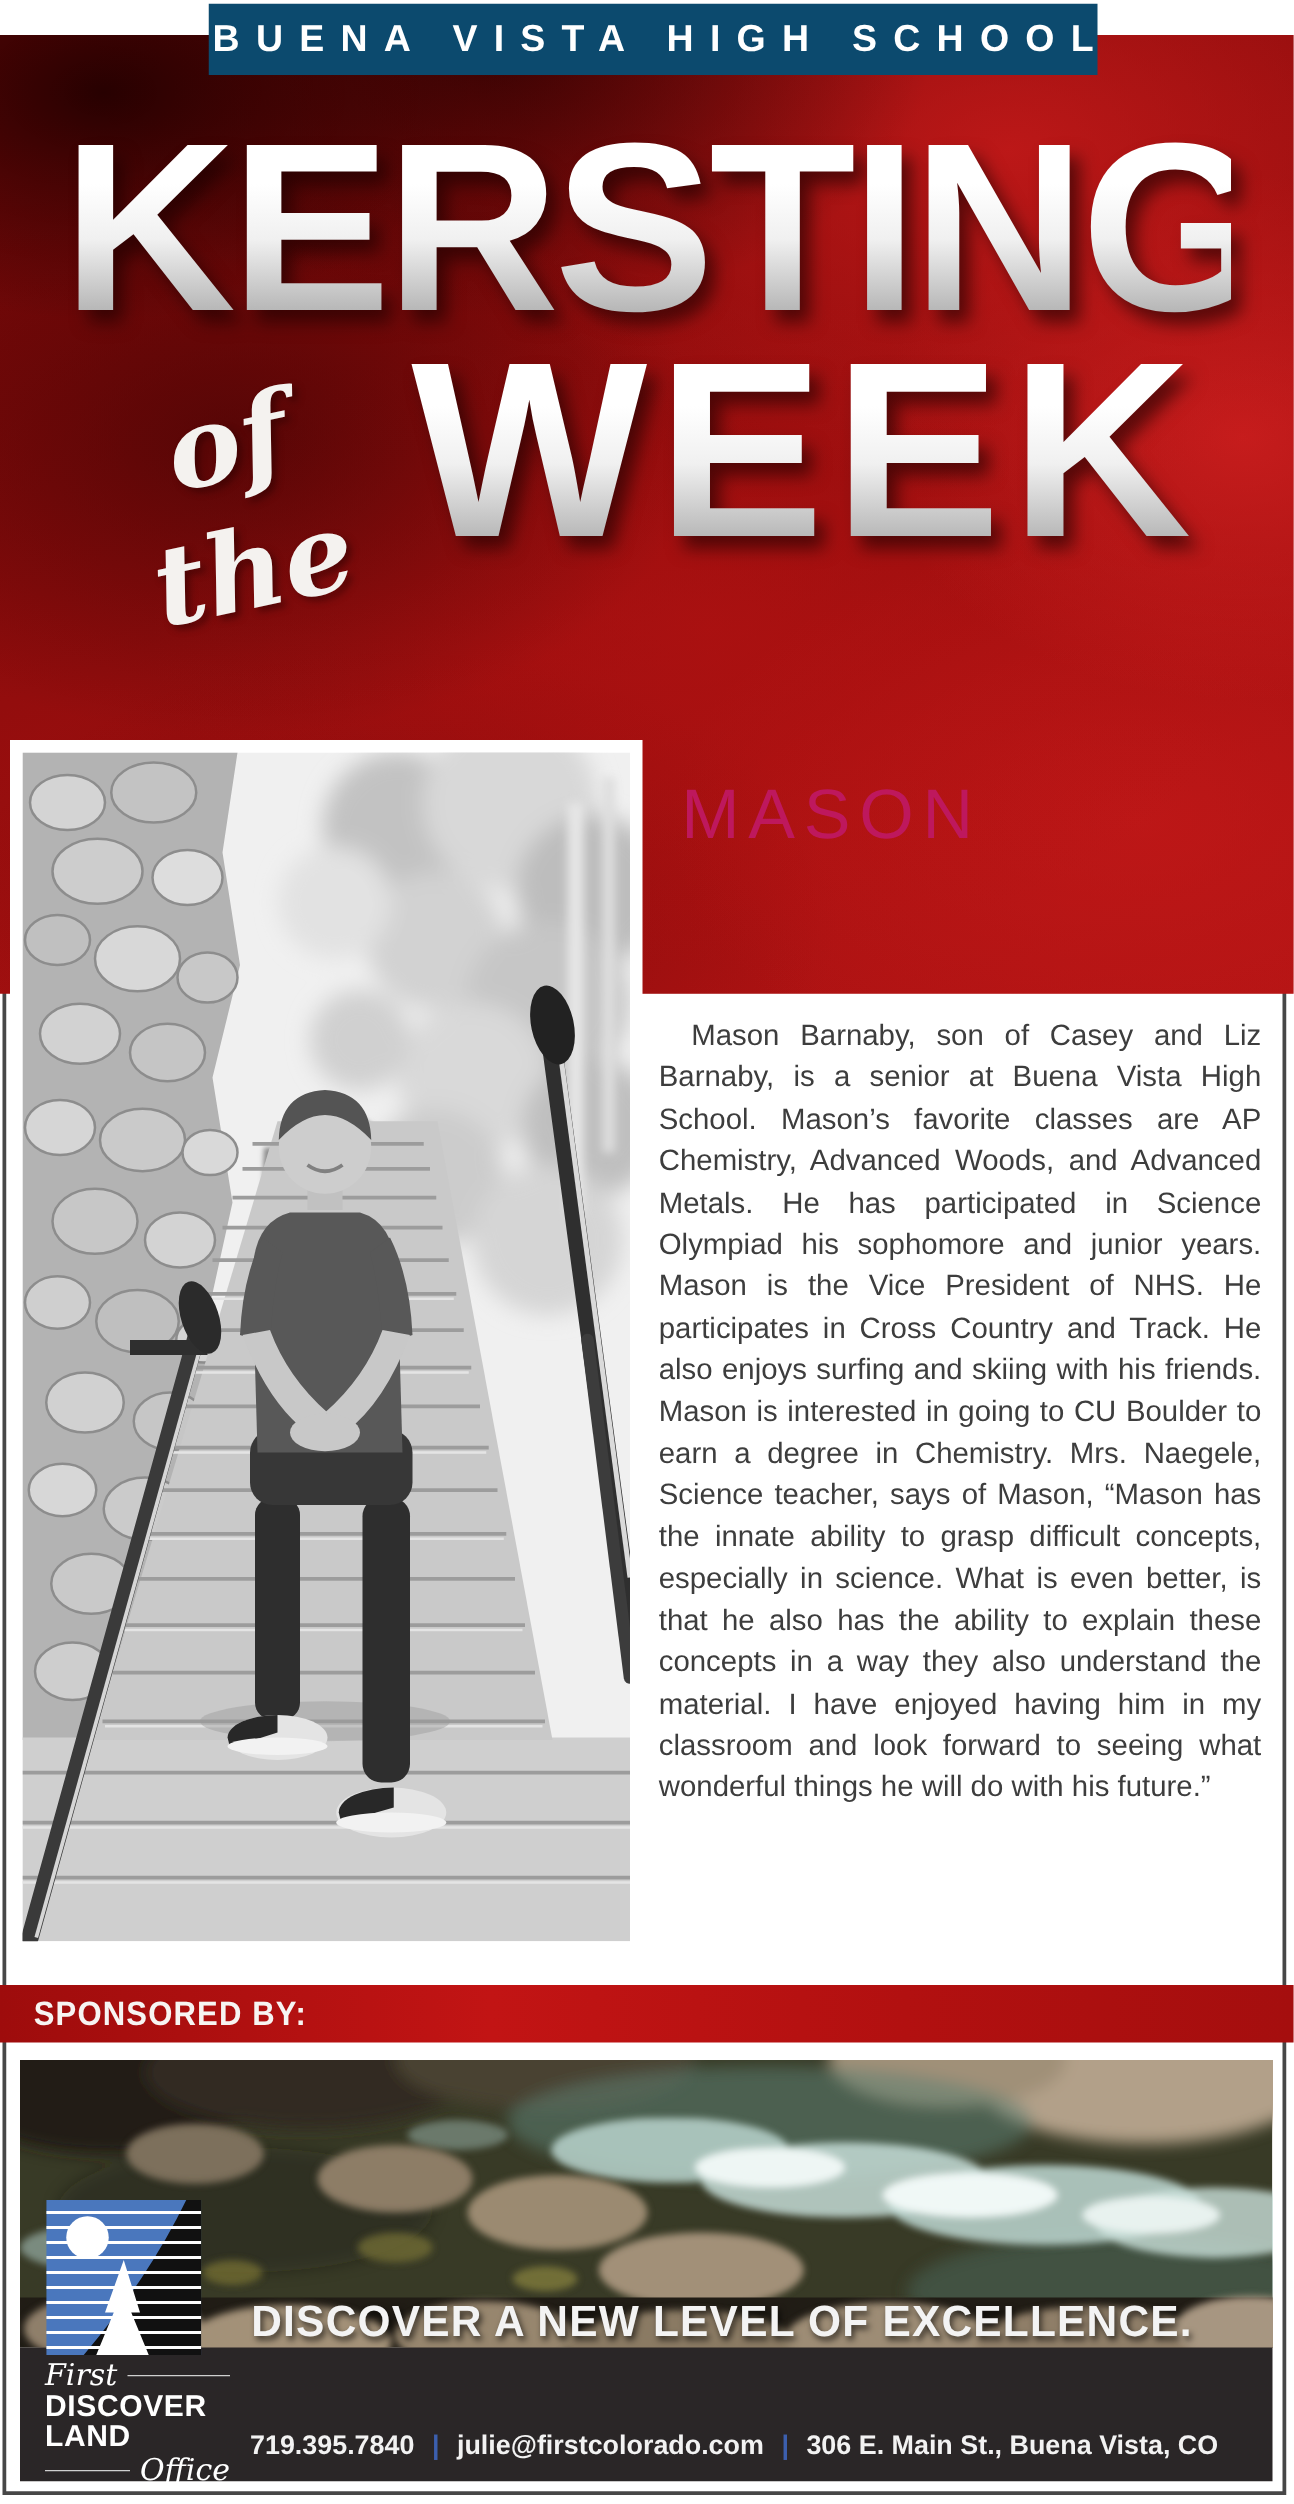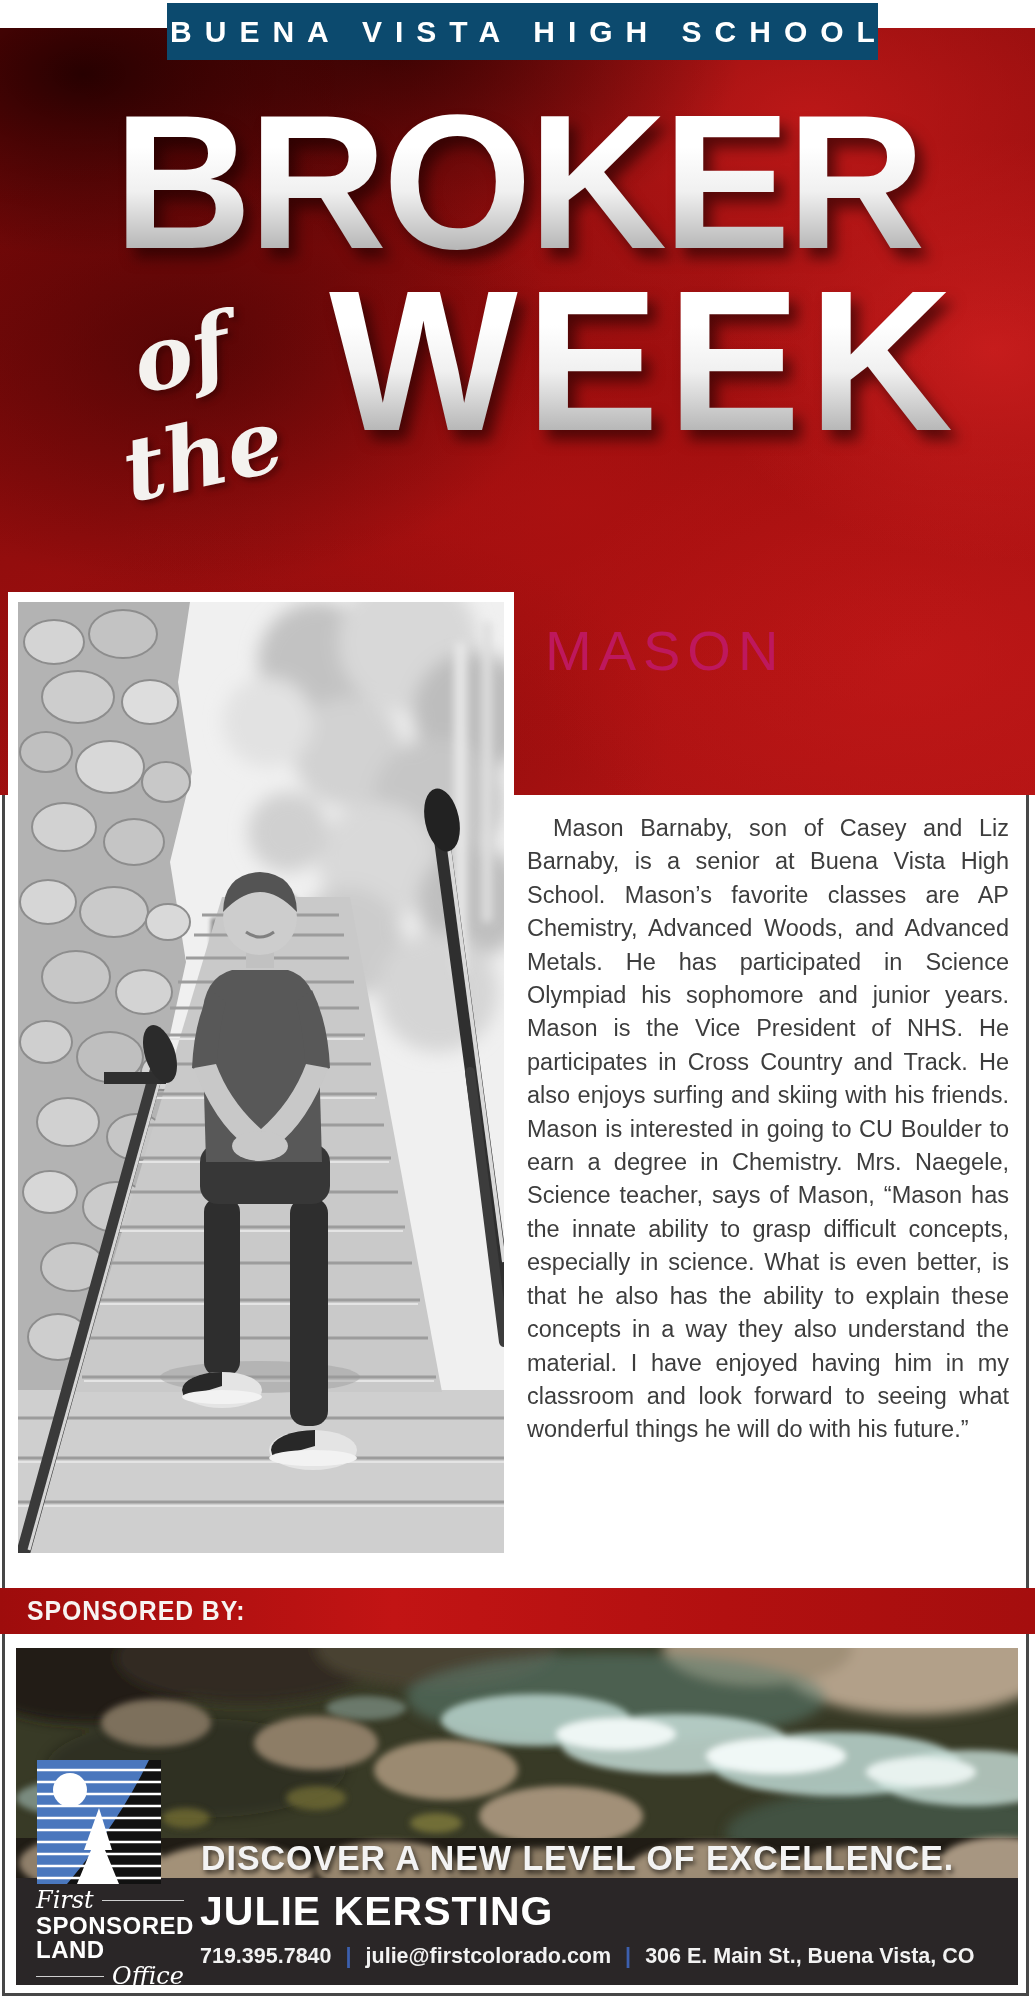--- a/index.html
+++ b/index.html
@@ -90,21 +90,21 @@
 </head>
 <body>
 
 <div class="abs page-frame"></div>
 
 <div class="abs school-banner">
   <span>BUENA VISTA HIGH SCHOOL</span>
 </div>
 
 <div class="abs red-hero"></div>
-<div class="abs grad-title t-student">BROKER</div>
+<div class="abs grad-title t-student">KERSTING</div>
 <div class="abs t-ofthe">of the</div>
 <div class="abs grad-title t-week">WEEK</div>
 
 <div class="abs name-block">
   <div class="name-first">MASON</div>
 </div>
 
 <div class="abs photo-frame">
   <svg viewBox="0 0 486 951" xmlns="http://www.w3.org/2000/svg">
     <defs>
@@ -313,21 +313,20 @@
         <ellipse cx="300" cy="150" rx="30" ry="12" fill="#6f6a33" opacity=".8"></ellipse>
         <ellipse cx="420" cy="175" rx="26" ry="10" fill="#8a8440" opacity=".7"></ellipse>
         <ellipse cx="170" cy="170" rx="24" ry="10" fill="#7a7434" opacity=".7"></ellipse>
       </g>
     </svg>
   </div>
   <div class="tagline">DISCOVER A NEW LEVEL OF EXCELLENCE.</div>
 
   <div class="dark-band">
     <div class="agent-row">
-      <span class="agent-name">JULIE KERSTING</span>
     </div>
     <div class="contact-row">
       <span>719.395.7840</span>
       <span class="pipe">|</span>
       <span>julie@firstcolorado.com</span>
       <span class="pipe">|</span>
       <span>306 E. Main St., Buena Vista, CO</span>
     </div>
   </div>
 
@@ -349,20 +348,20 @@
         <line x1="0" y1="106" x2="124" y2="106"></line>
           <line x1="0" y1="118" x2="124" y2="118"></line>
       </g>
     </svg>
   </div>
   <div class="logo-text">
     <div class="logo-first">
       <span>First</span>
       <span class="rule"></span>
     </div>
-    <div class="logo-colorado">SPONSORED</div>
+    <div class="logo-colorado">DISCOVER</div>
     <div class="logo-land">LAND</div>
     <div class="logo-office">
       <span class="rule"></span>
       <em>Office</em>
     </div>
   </div>
 </div>
 
 </body></html>

